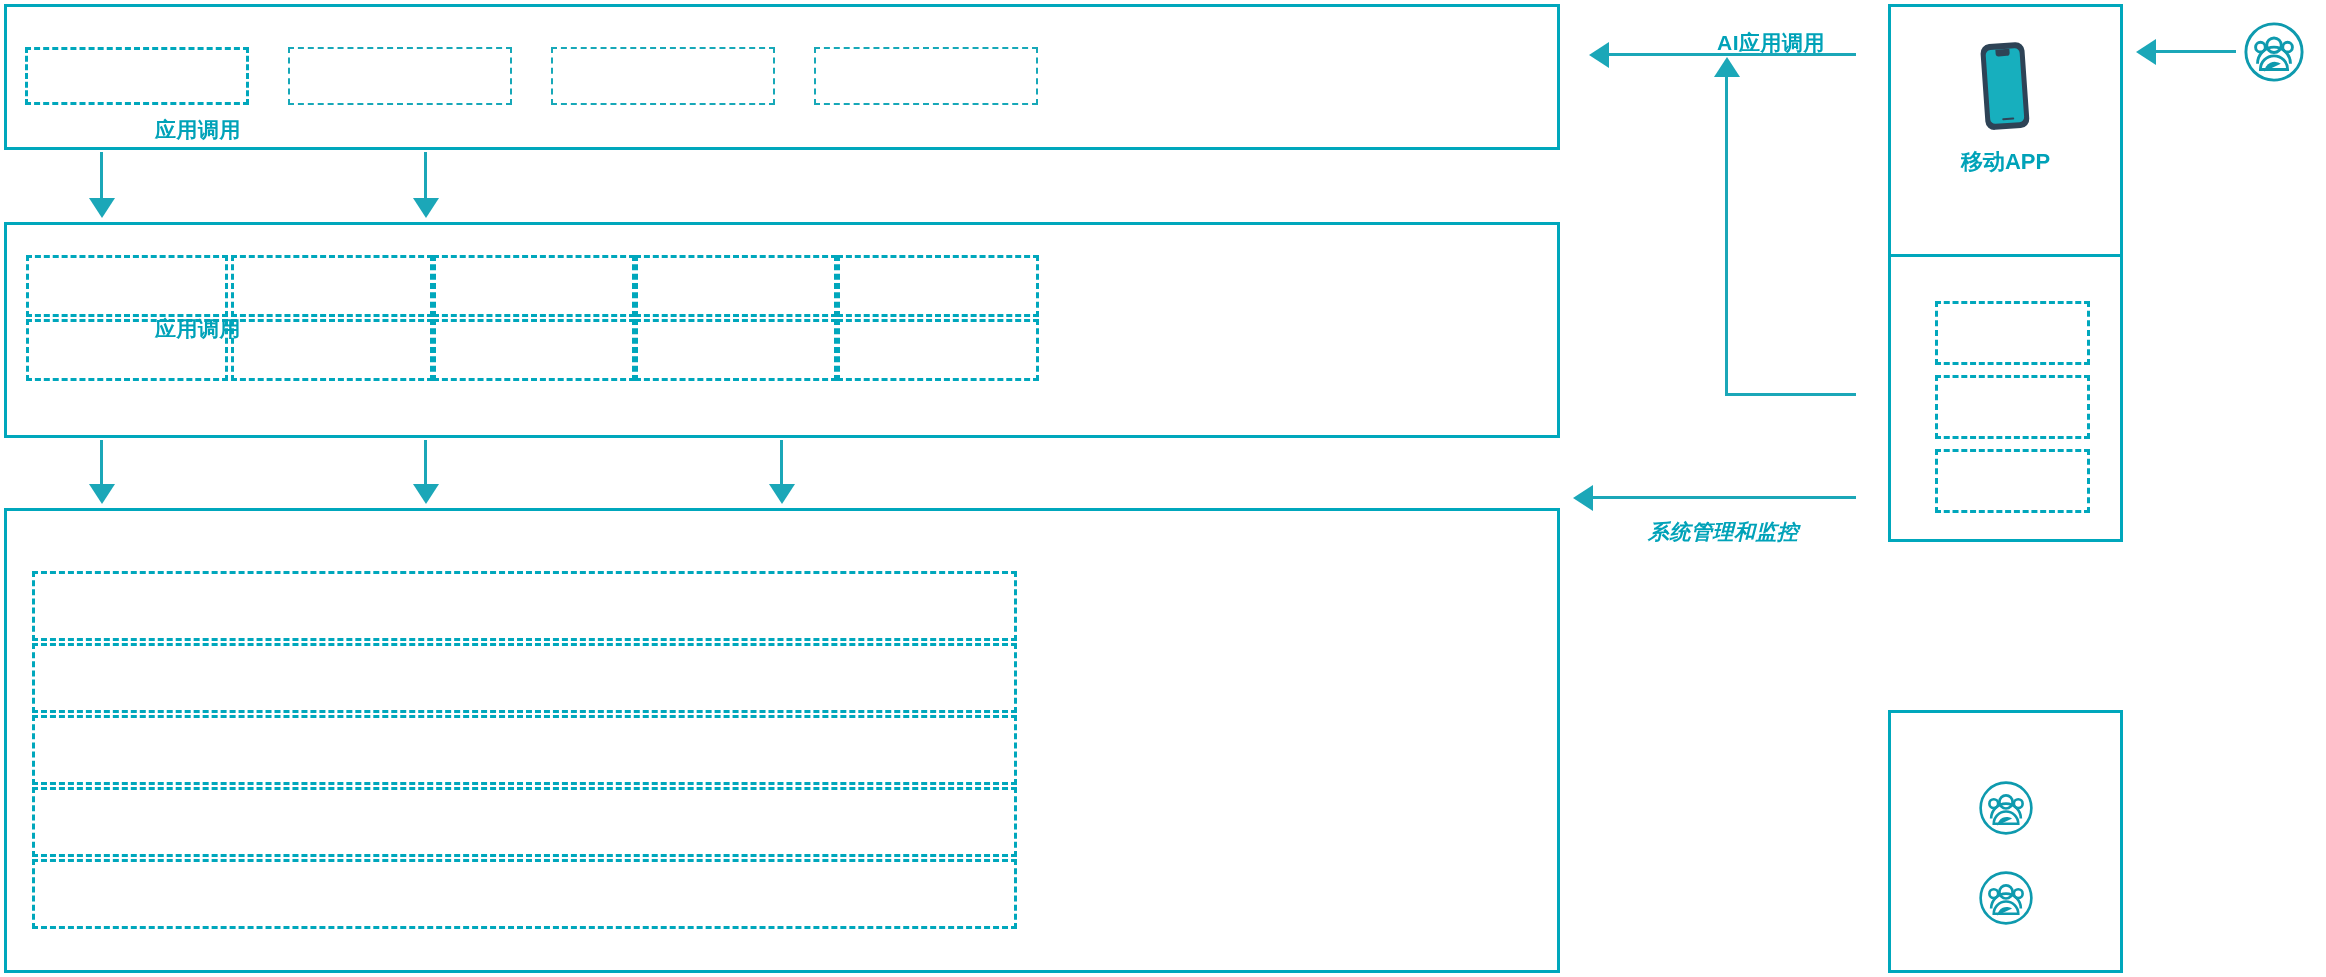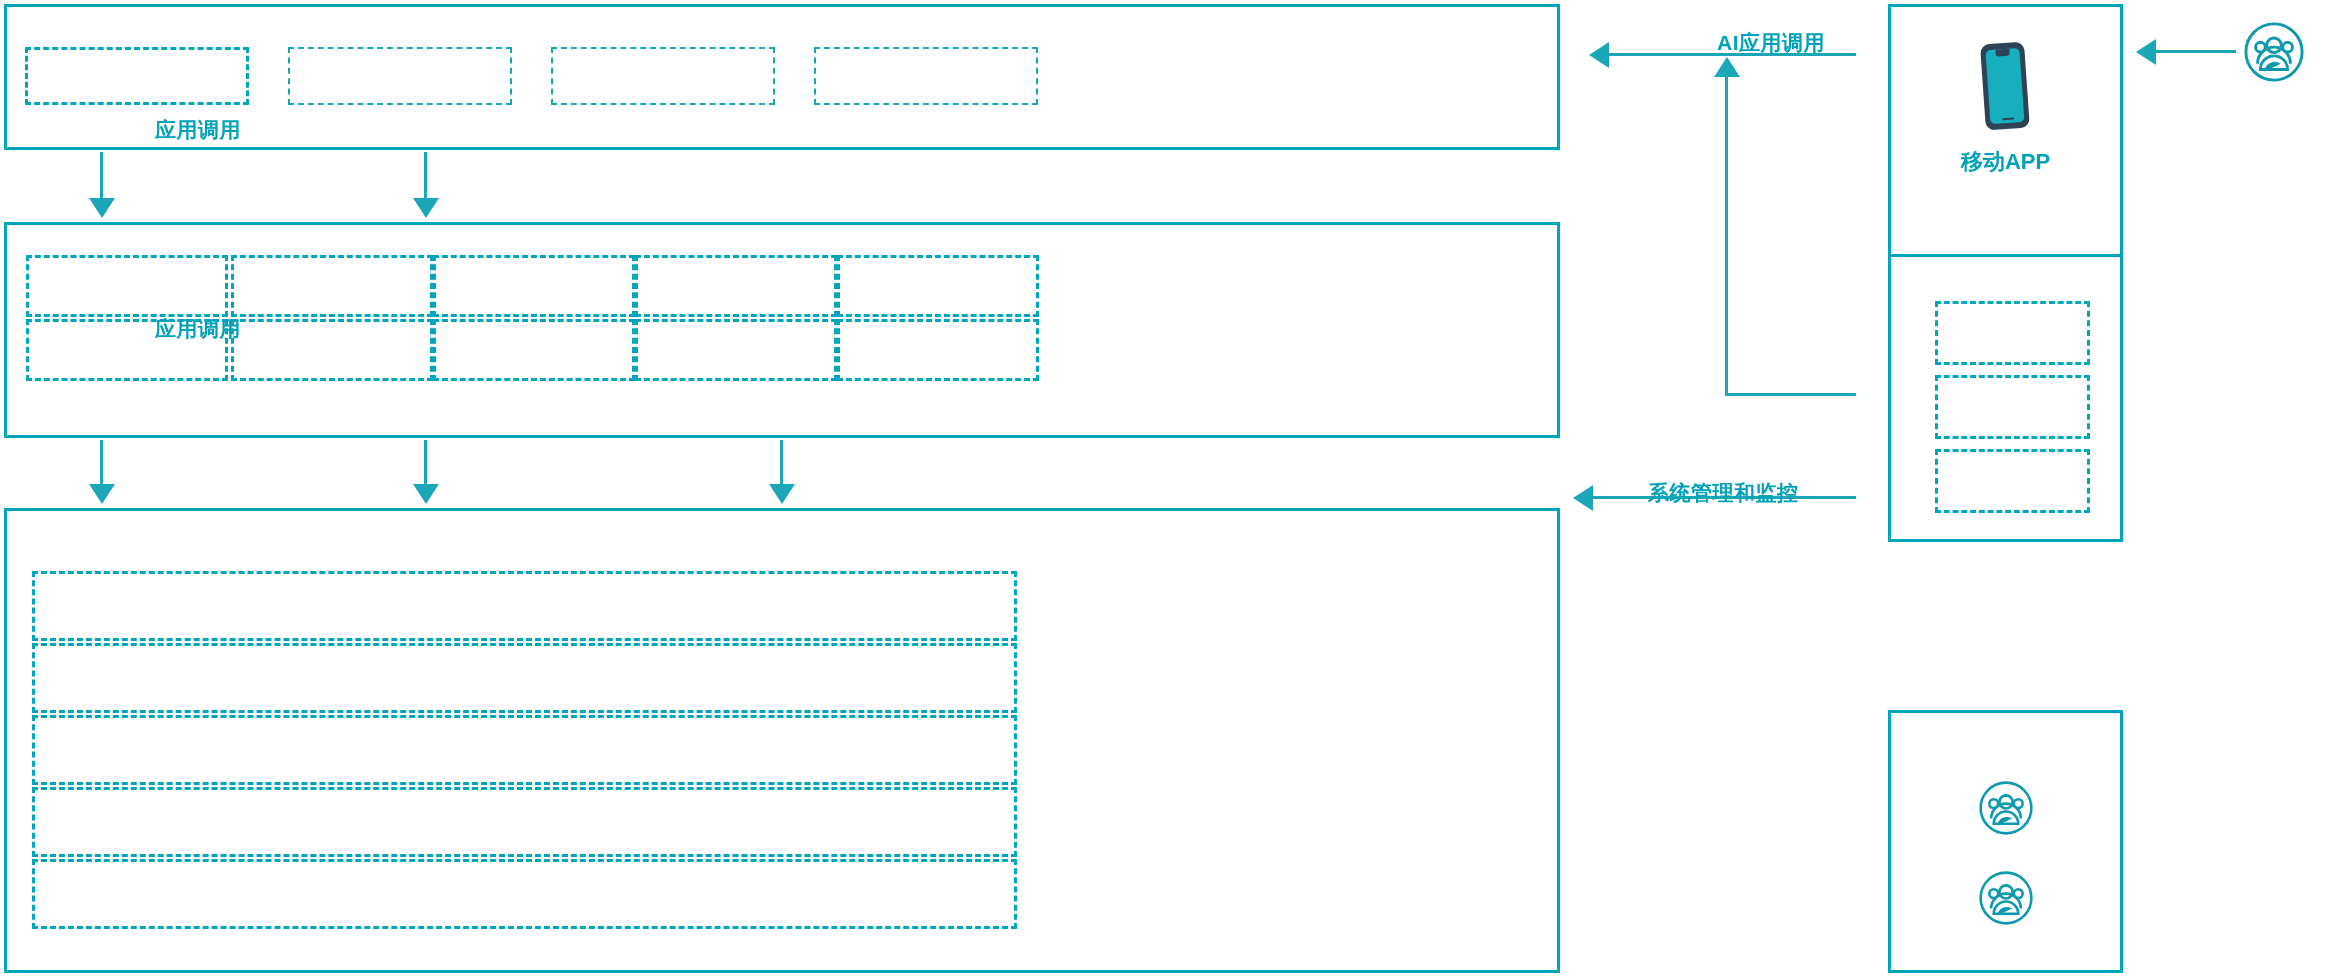--- a/index.html
+++ b/index.html
@@ -193,21 +193,21 @@
   <div class="h-head-left" style="left:1589px;top:42px;"></div>
   <div class="h-line" style="left:1607px;top:53px;width:249px;"></div>
   <div class="flow-label" style="left:1717px;top:29px;">AI应用调用</div>
 
   <div class="v-head-up" style="left:1714px;top:57px;"></div>
   <div class="v-line" style="left:1725px;top:75px;height:320px;"></div>
   <div class="h-line" style="left:1725px;top:393px;width:131px;"></div>
 
   <div class="h-head-left" style="left:1573px;top:485px;"></div>
   <div class="h-line" style="left:1591px;top:496px;width:265px;"></div>
-  <div class="flow-label" style="left:1648px;top:479px;">系统管理和监控</div>
+  <div class="flow-label" style="left:1648px;top:518px;font-style:italic;">系统管理和监控</div>
 
   <div class="panel" id="panel-mobile">
     <div class="phone-wrap">
       <svg width="60" height="92" viewBox="0 0 60 92" aria-hidden="true">
         <g transform="rotate(-4 30 46)">
           <rect x="8" y="3" width="42" height="84" rx="8" ry="8" fill="#2E4356" stroke="#2E4356" stroke-width="2"></rect>
           <rect x="12" y="8" width="34" height="74" rx="5" ry="5" fill="#17AFBE"></rect>
           <path d="M22 8 h14 v4 a3 3 0 0 1 -3 3 h-8 a3 3 0 0 1 -3 -3 z" fill="#2E4356"></path>
           <rect x="24" y="77" width="12" height="2" rx="1" fill="#2E4356"></rect>
         </g>

